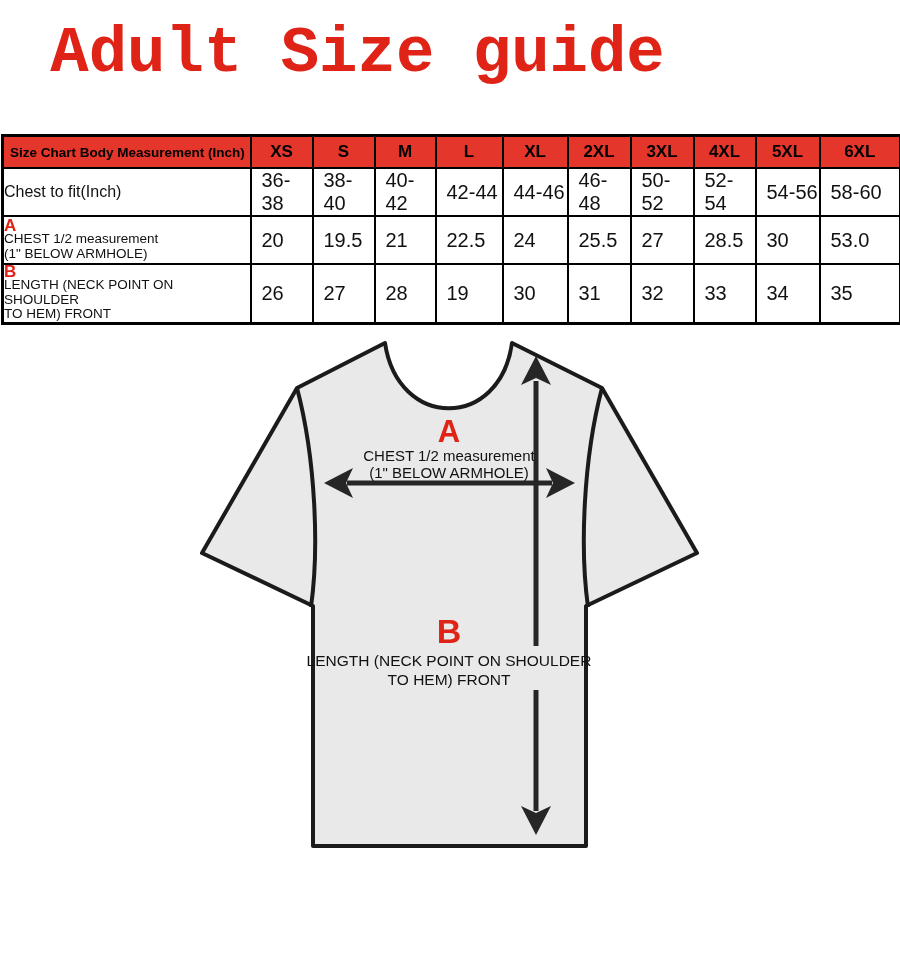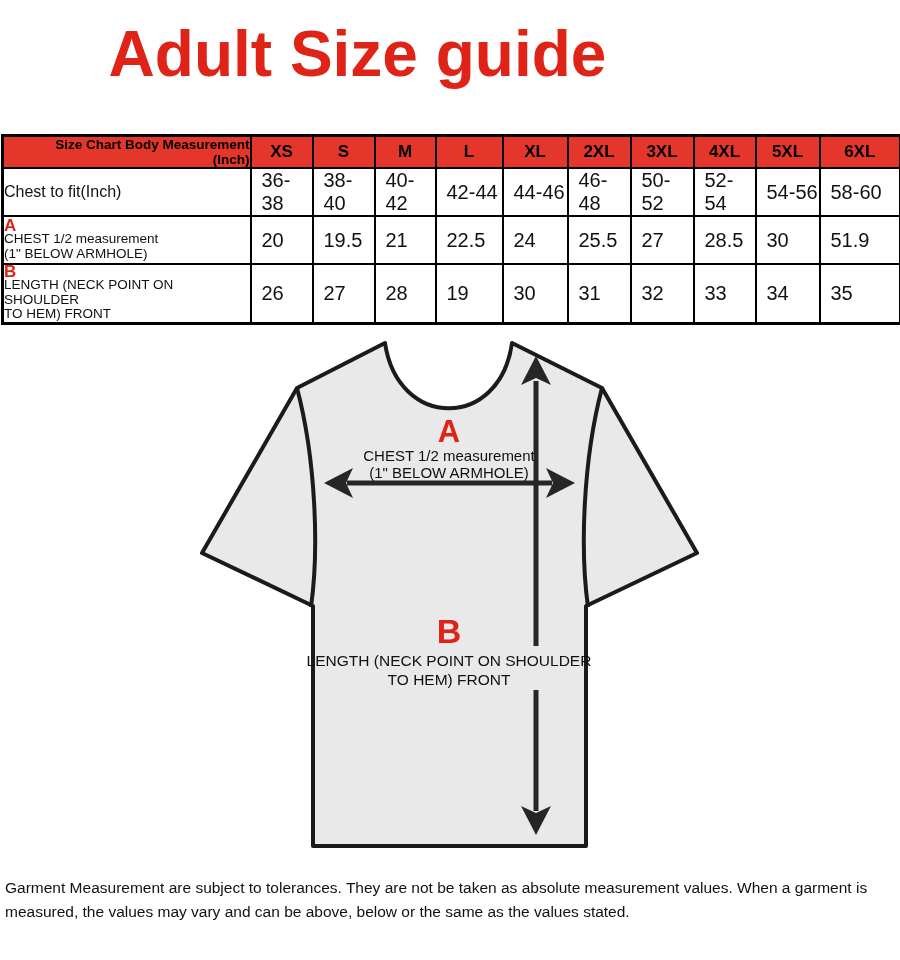--- a/index.html
+++ b/index.html
@@ -4,37 +4,37 @@
 <style>
   html,body{margin:0;padding:0;background:#fff;}
   .page{
     position:relative; width:900px; height:960px; background:#ffffff;
     font-family:"Liberation Sans","DejaVu Sans",sans-serif; overflow:hidden;
   }
   
   .title{
     position:absolute; top:22px; left:0; width:715px;
     text-align:center; font-size:64px; font-weight:700;
-    color:#e02317; letter-spacing:0px; margin:0; line-height:1.0;
+    color:#e02317; letter-spacing:0px; margin:0; line-height:1.0;font-family:Liberation Mono, monospace;
   }
   
   .size-table{
     position:absolute; top:134px; left:1px; width:897px;
     border-collapse:collapse; table-layout:fixed;
     border:3px solid #000;
   }
   .size-table th,.size-table td{
     border:2px solid #000; padding:0; vertical-align:middle;
     color:#111; overflow:hidden;
   }
   .size-table tr.head th{
     background:#e5362b; color:#000; font-weight:700; font-size:17px; height:30px;
   }
   .size-table tr.head th.labelhead{
-    text-align:right; padding-left:14px; font-size:13.5px;
+    text-align:left; padding-left:6px; font-size:13.5px;
   }
   .size-table tr.r-fit{height:35px;}
   .size-table tr.r-a{height:48px;}
   .size-table tr.r-b{height:44px;}
   .size-table td.val{font-size:20px;padding-left:10px;}
   .size-table td.rowlabel{font-size:16px;}
   .size-table td.rowlabel .lbl-line{font-size:13.5px; line-height:14.5px;}
   .size-table td.rowlabel .fit-line{font-size:16px;}
   .size-table .marker{
     color:#e02317; font-weight:700; font-size:17px; line-height:13px;
@@ -113,21 +113,21 @@
       </td>
       <td class="val">20</td>
       <td class="val">19.5</td>
       <td class="val">21</td>
       <td class="val">22.5</td>
       <td class="val">24</td>
       <td class="val">25.5</td>
       <td class="val">27</td>
       <td class="val">28.5</td>
       <td class="val">30</td>
-      <td class="val">51.9</td>
+      <td class="val">53.0</td>
     </tr>
     <tr class="r-b">
       <td class="rowlabel">
         <div class="marker">B</div>
         <div class="lbl-line">LENGTH (NECK POINT ON SHOULDER</div>
         <div class="lbl-line">TO HEM) FRONT</div>
       </td>
       <td class="val">26</td>
       <td class="val">27</td>
       <td class="val">28</td>
@@ -161,18 +161,14 @@
     <path d="M536,835 L551,806 L536,813 L521,806 Z" fill="#262626"></path>
   </svg>
 
   <div class="dlabel dmark" id="markA">A</div>
   <div class="dlabel" id="aline1">CHEST 1/2 measurement</div>
   <div class="dlabel" id="aline2">(1" BELOW ARMHOLE)</div>
   <div class="dlabel dmark" id="markB">B</div>
   <div class="dlabel" id="bline1">LENGTH (NECK POINT ON SHOULDER</div>
   <div class="dlabel" id="bline2">TO HEM) FRONT</div>
 
-  <div class="footer">
-    <div>Garment Measurement are subject to tolerances. They are not be taken as absolute measurement values. When a garment is</div>
-    <div>measured, the values may vary and can be above, below or the same as the values stated.</div>
-  </div>
 
 </div>
 
 </body></html>

